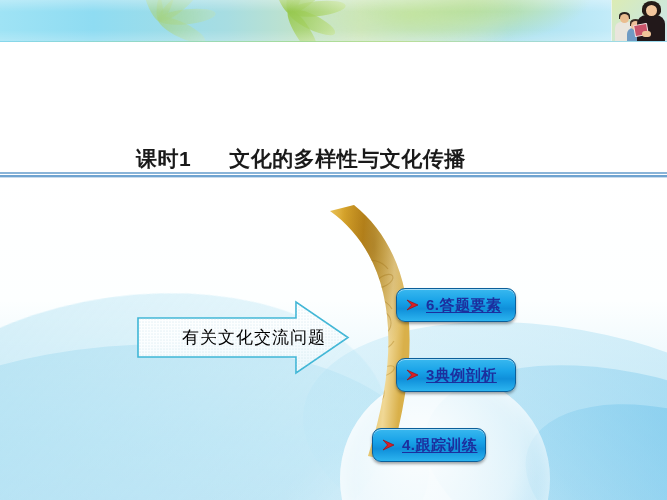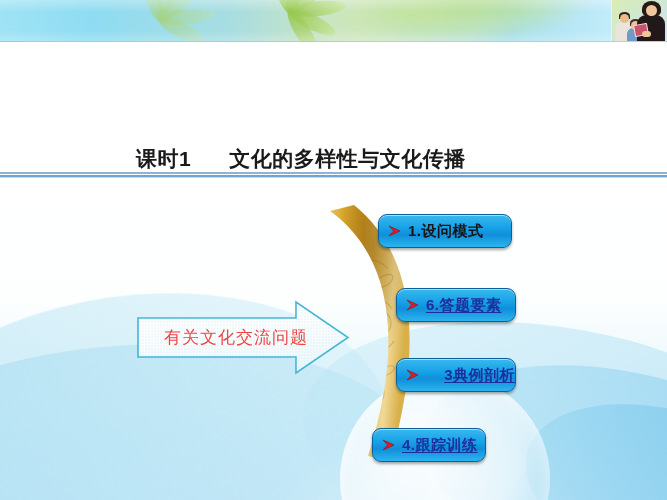--- a/index.html
+++ b/index.html
@@ -217,23 +217,23 @@
   
   .arrow-callout {
     position: absolute;
     left: 136px; top: 300px;
     width: 215px; height: 75px;
   }
   .arrow-label {
     position: absolute;
     left: 10px; top: 26px;
     width: 180px;
-    text-align: center;
+    text-align: right;
     font-size: 17px;
-    color: #ef4444;
+    color: #000000;
     white-space: nowrap;
     letter-spacing: 1px;
   }
 
   
   .btn {
     position: absolute;
     height: 34px;
     border-radius: 9px;
     background: linear-gradient(180deg, #39b8ef 0%, #19a3e8 38%, #0f8fda 62%, #2cb4ef 100%);
@@ -259,21 +259,21 @@
     letter-spacing: 0.5px;
   }
   .btn.link .lbl {
     color: #1c2f9e;
     text-decoration: underline;
     text-underline-offset: 2px;
   }
 
   #btn1 { left: 378px; top: 214px; width: 134px; }
   #btn2 { left: 396px; top: 288px; width: 120px; }
-  #btn3 { left: 396px; top: 358px; width: 120px; justify-content: space-between; }
+  #btn3 { left: 396px; top: 358px; width: 120px; }
   #btn4 { left: 372px; top: 428px; width: 114px; }
 </style>
 </head>
 <body>
 
 <div id="slide">
 
   <div class="banner">
     <div class="leaf-haze"></div>
     <div class="leaf-group2">
@@ -380,29 +380,20 @@
           <rect width="3" height="3" fill="none"></rect>
           <circle cx="1" cy="1" r="0.55" fill="#b9d6e2" opacity="0.75"></circle>
         </pattern>
       </defs>
       <path d="M 2 18 L 160 18 L 160 2 L 212 37.5 L 160 73 L 160 57 L 2 57 Z" fill="url(#arrowFill)" stroke="#3fb6d6" stroke-width="1.6"></path>
       <path d="M 2 18 L 160 18 L 160 2 L 212 37.5 L 160 73 L 160 57 L 2 57 Z" fill="url(#dots)" stroke="none"></path>
     </svg>
     <div class="arrow-label">有关文化交流问题</div>
   </div>
 
-  <div class="btn" id="btn1">
-    <span class="bullet">
-      <svg width="15" height="13" viewBox="0 0 15 13">
-        <path d="M1 1 L12 6 L1 11 L5.6 6 Z" fill="#d81f26"></path>
-        <path d="M1 1 L12 6 L1 11 L5.6 6 Z" fill="none" stroke="#9c1016" stroke-width="0.7"></path>
-      </svg>
-    </span>
-    <span class="lbl">1.设问模式</span>
-  </div>
 
   <div class="btn link" id="btn2">
     <span class="bullet">
       <svg width="15" height="13" viewBox="0 0 15 13">
         <path d="M1 1 L12 6 L1 11 L5.6 6 Z" fill="#d81f26"></path>
         <path d="M1 1 L12 6 L1 11 L5.6 6 Z" fill="none" stroke="#9c1016" stroke-width="0.7"></path>
       </svg>
     </span>
     <span class="lbl">6.答题要素</span>
   </div>

